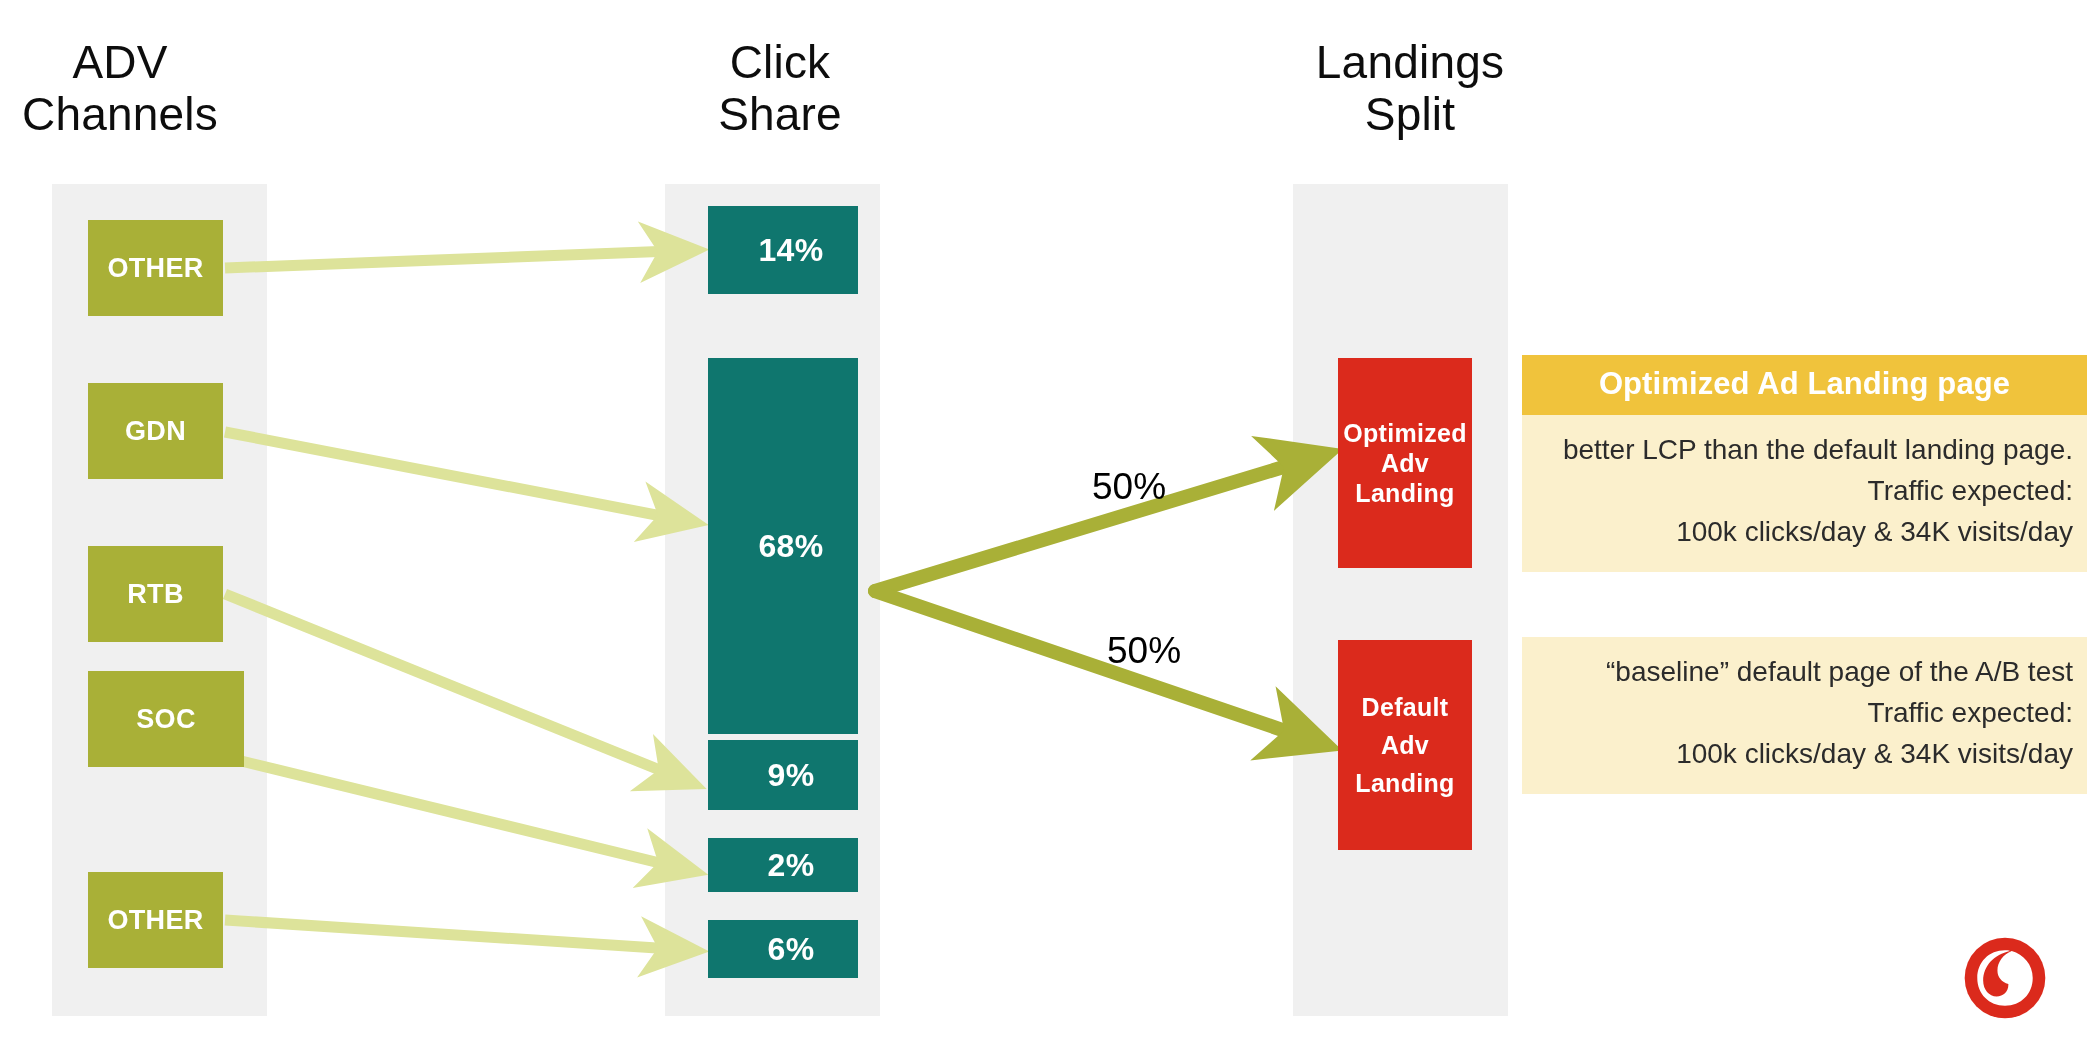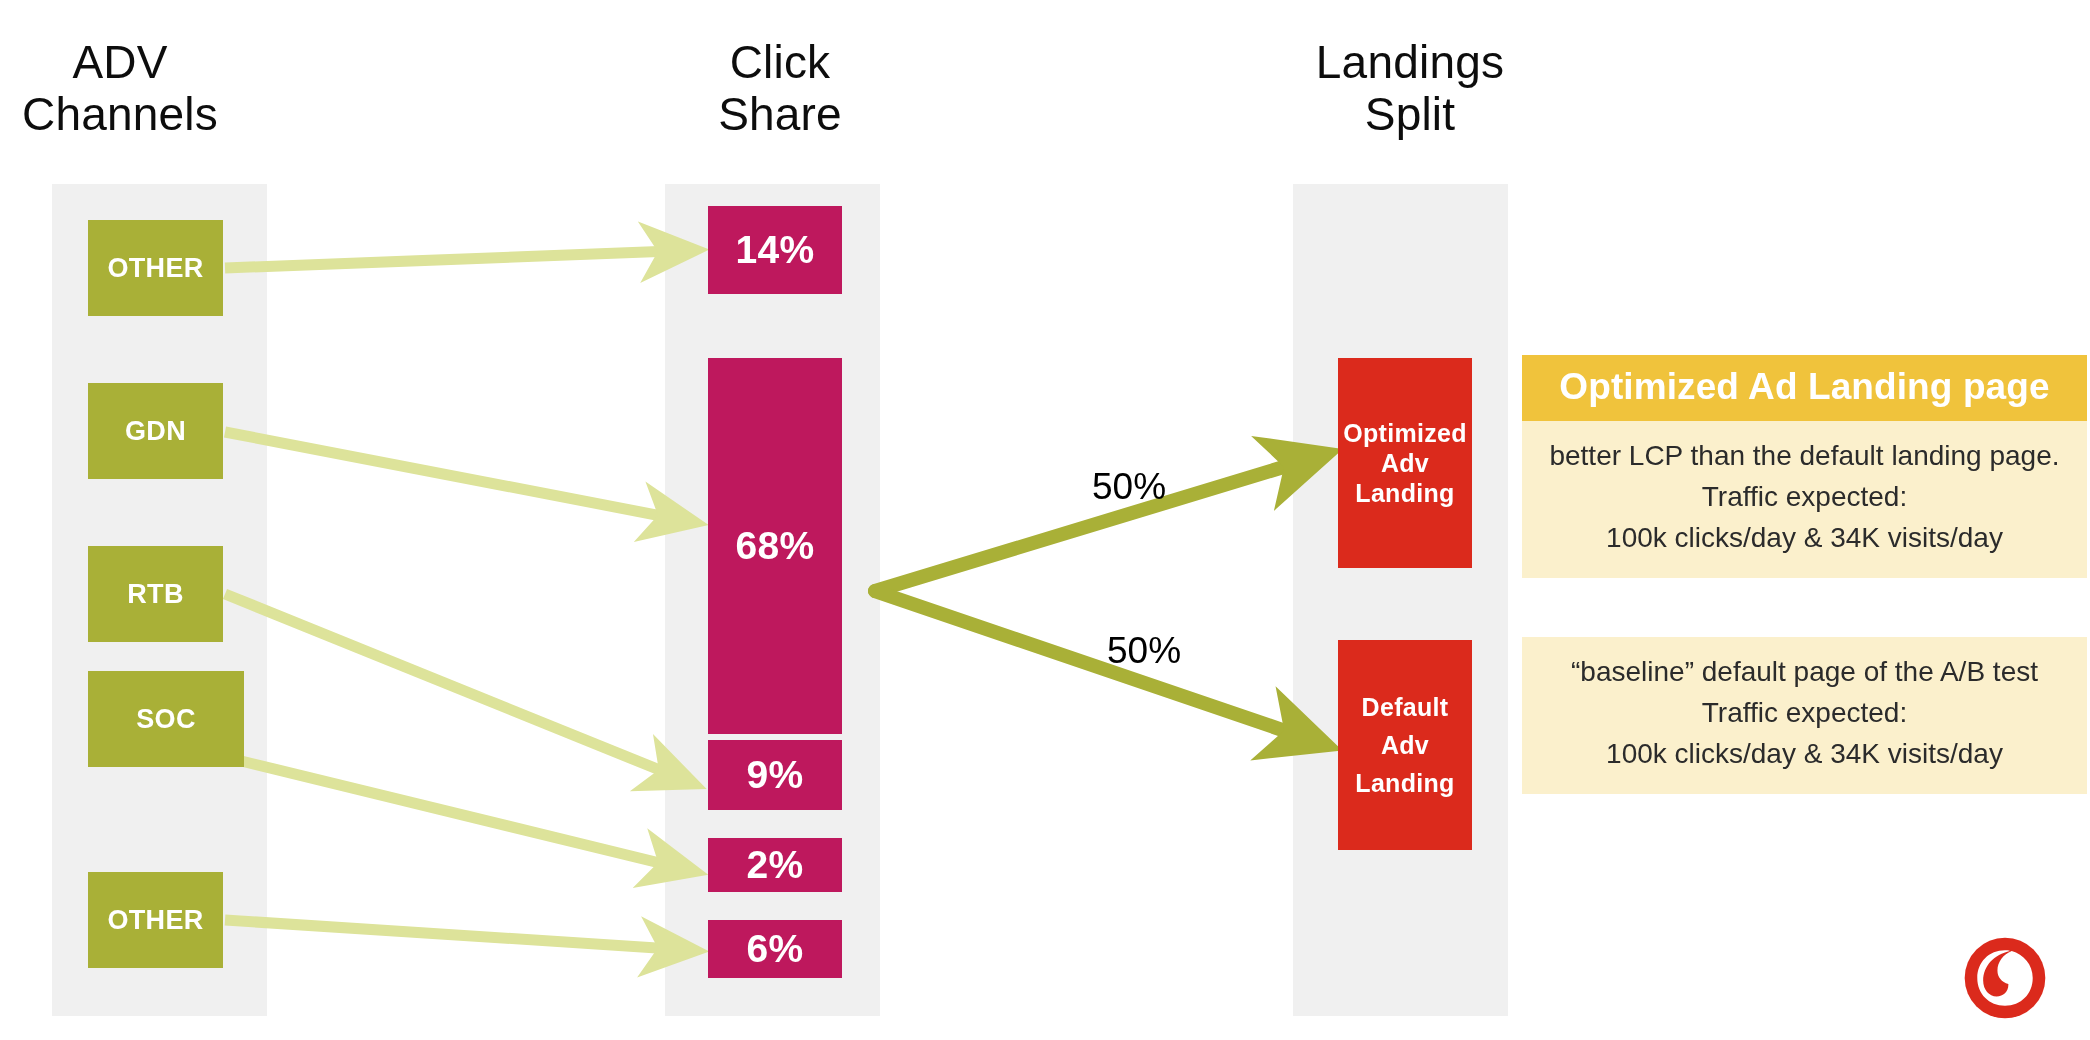--- a/index.html
+++ b/index.html
@@ -19,47 +19,47 @@
 
   
   .col-panel{position:absolute;background:#f0f0f0;}
 
   
   .chip{
     position:absolute;display:flex;align-items:center;justify-content:center;
     color:#ffffff;font-weight:bold;letter-spacing:0.3px;
   }
   .chip-channel{background:#a9b037;font-size:27px;}
-  .chip-share{background:#be185d;font-size:39px;}
+  .chip-share{background:#0f766e;font-size:32px;padding-left:16px;}
   .chip-landing{
     background:#db2a1c;font-size:25px;line-height:30px;text-align:right;
     flex-direction:column;
   }
 
   
   #flow{position:absolute;left:0;top:0;width:2090px;height:1040px;
         pointer-events:none;}
 
   
   .split-label{
     position:absolute;font-size:37px;color:#000;font-weight:400;
   }
 
   
   .card{position:absolute;width:565px;}
   .card-head{
-    background:#f0c33c;color:#ffffff;font-weight:bold;font-size:37px;
+    background:#f0c33c;color:#ffffff;font-weight:bold;font-size:31px;
     text-align:center;padding:11px 0 13px;letter-spacing:0.1px;
   }
   .card-body{
     background:#fbf0cc;text-align:center;
     font-size:28px;line-height:41px;color:#2b2b2b;
     padding:14px 14px 20px;
   }
-  .card-body div{white-space:nowrap;}
+  .card-body div{white-space:nowrap;text-align:right;}
 
   
   #logo{position:absolute;left:1963px;top:936px;width:84px;height:84px;}
 </style>
 </head>
 <body>
 
 <div id="stage">
 
   <div class="col-title" style="left:20px;top:36px;width:200px;">ADV

